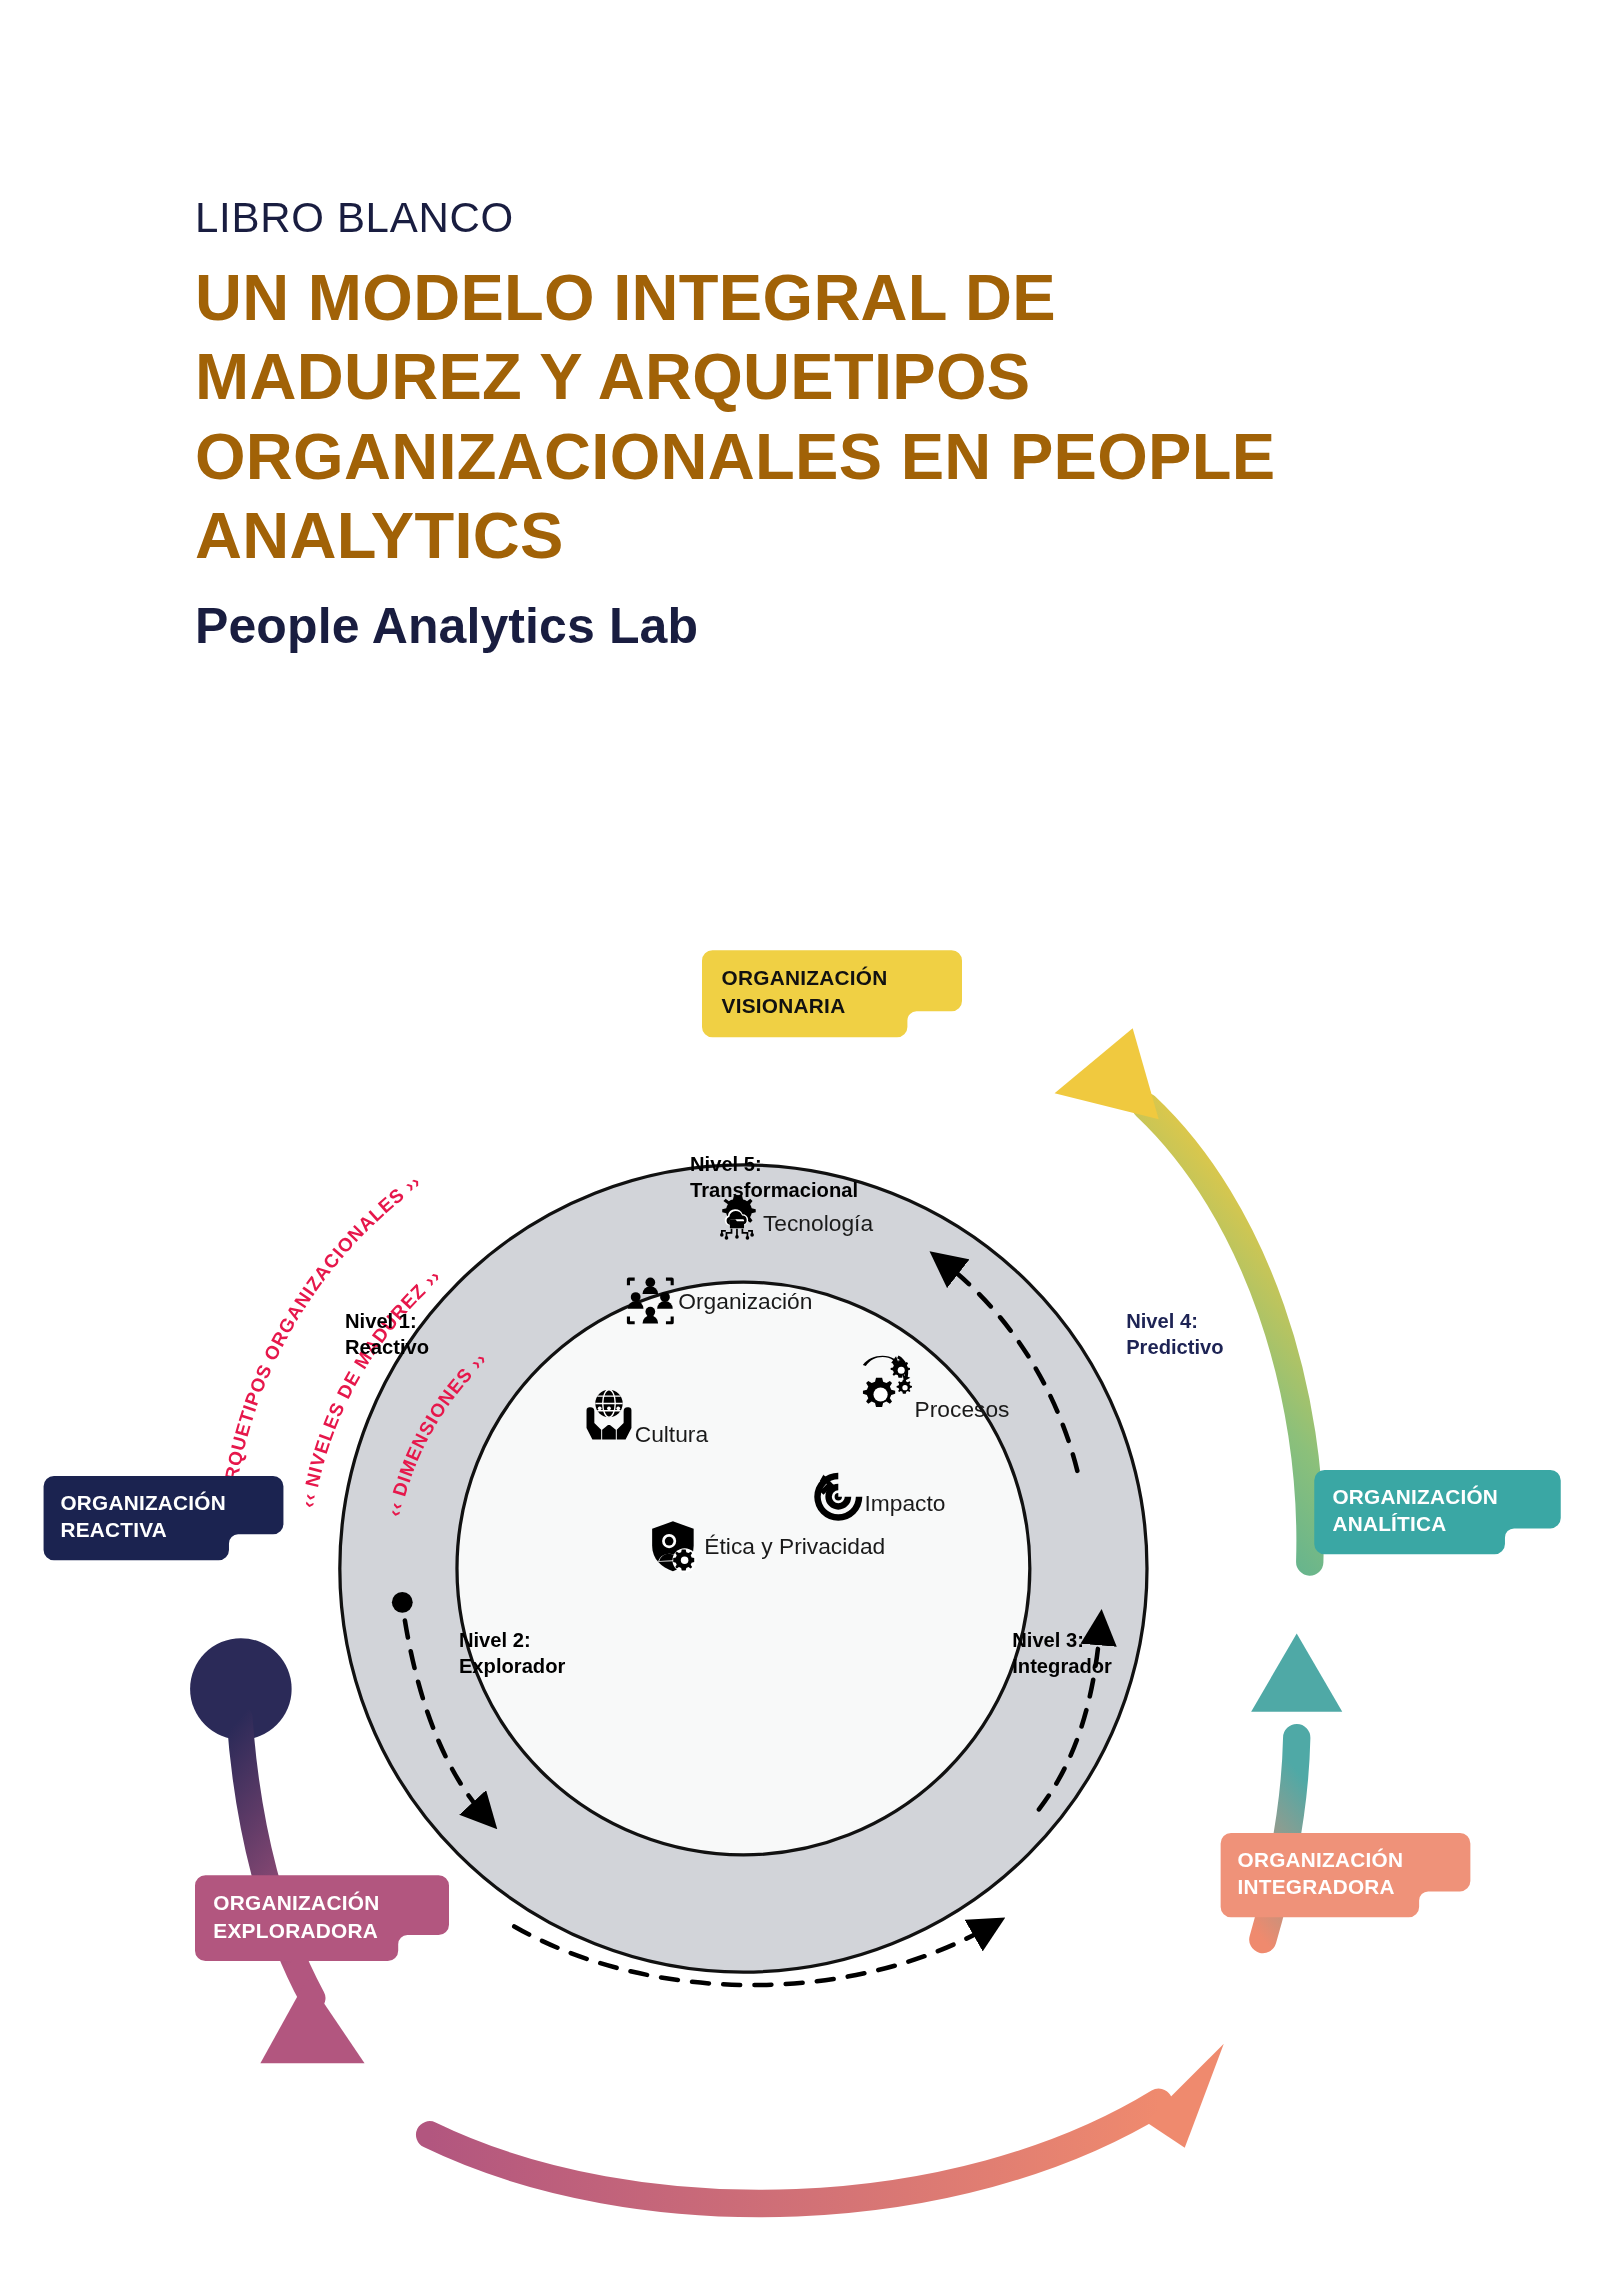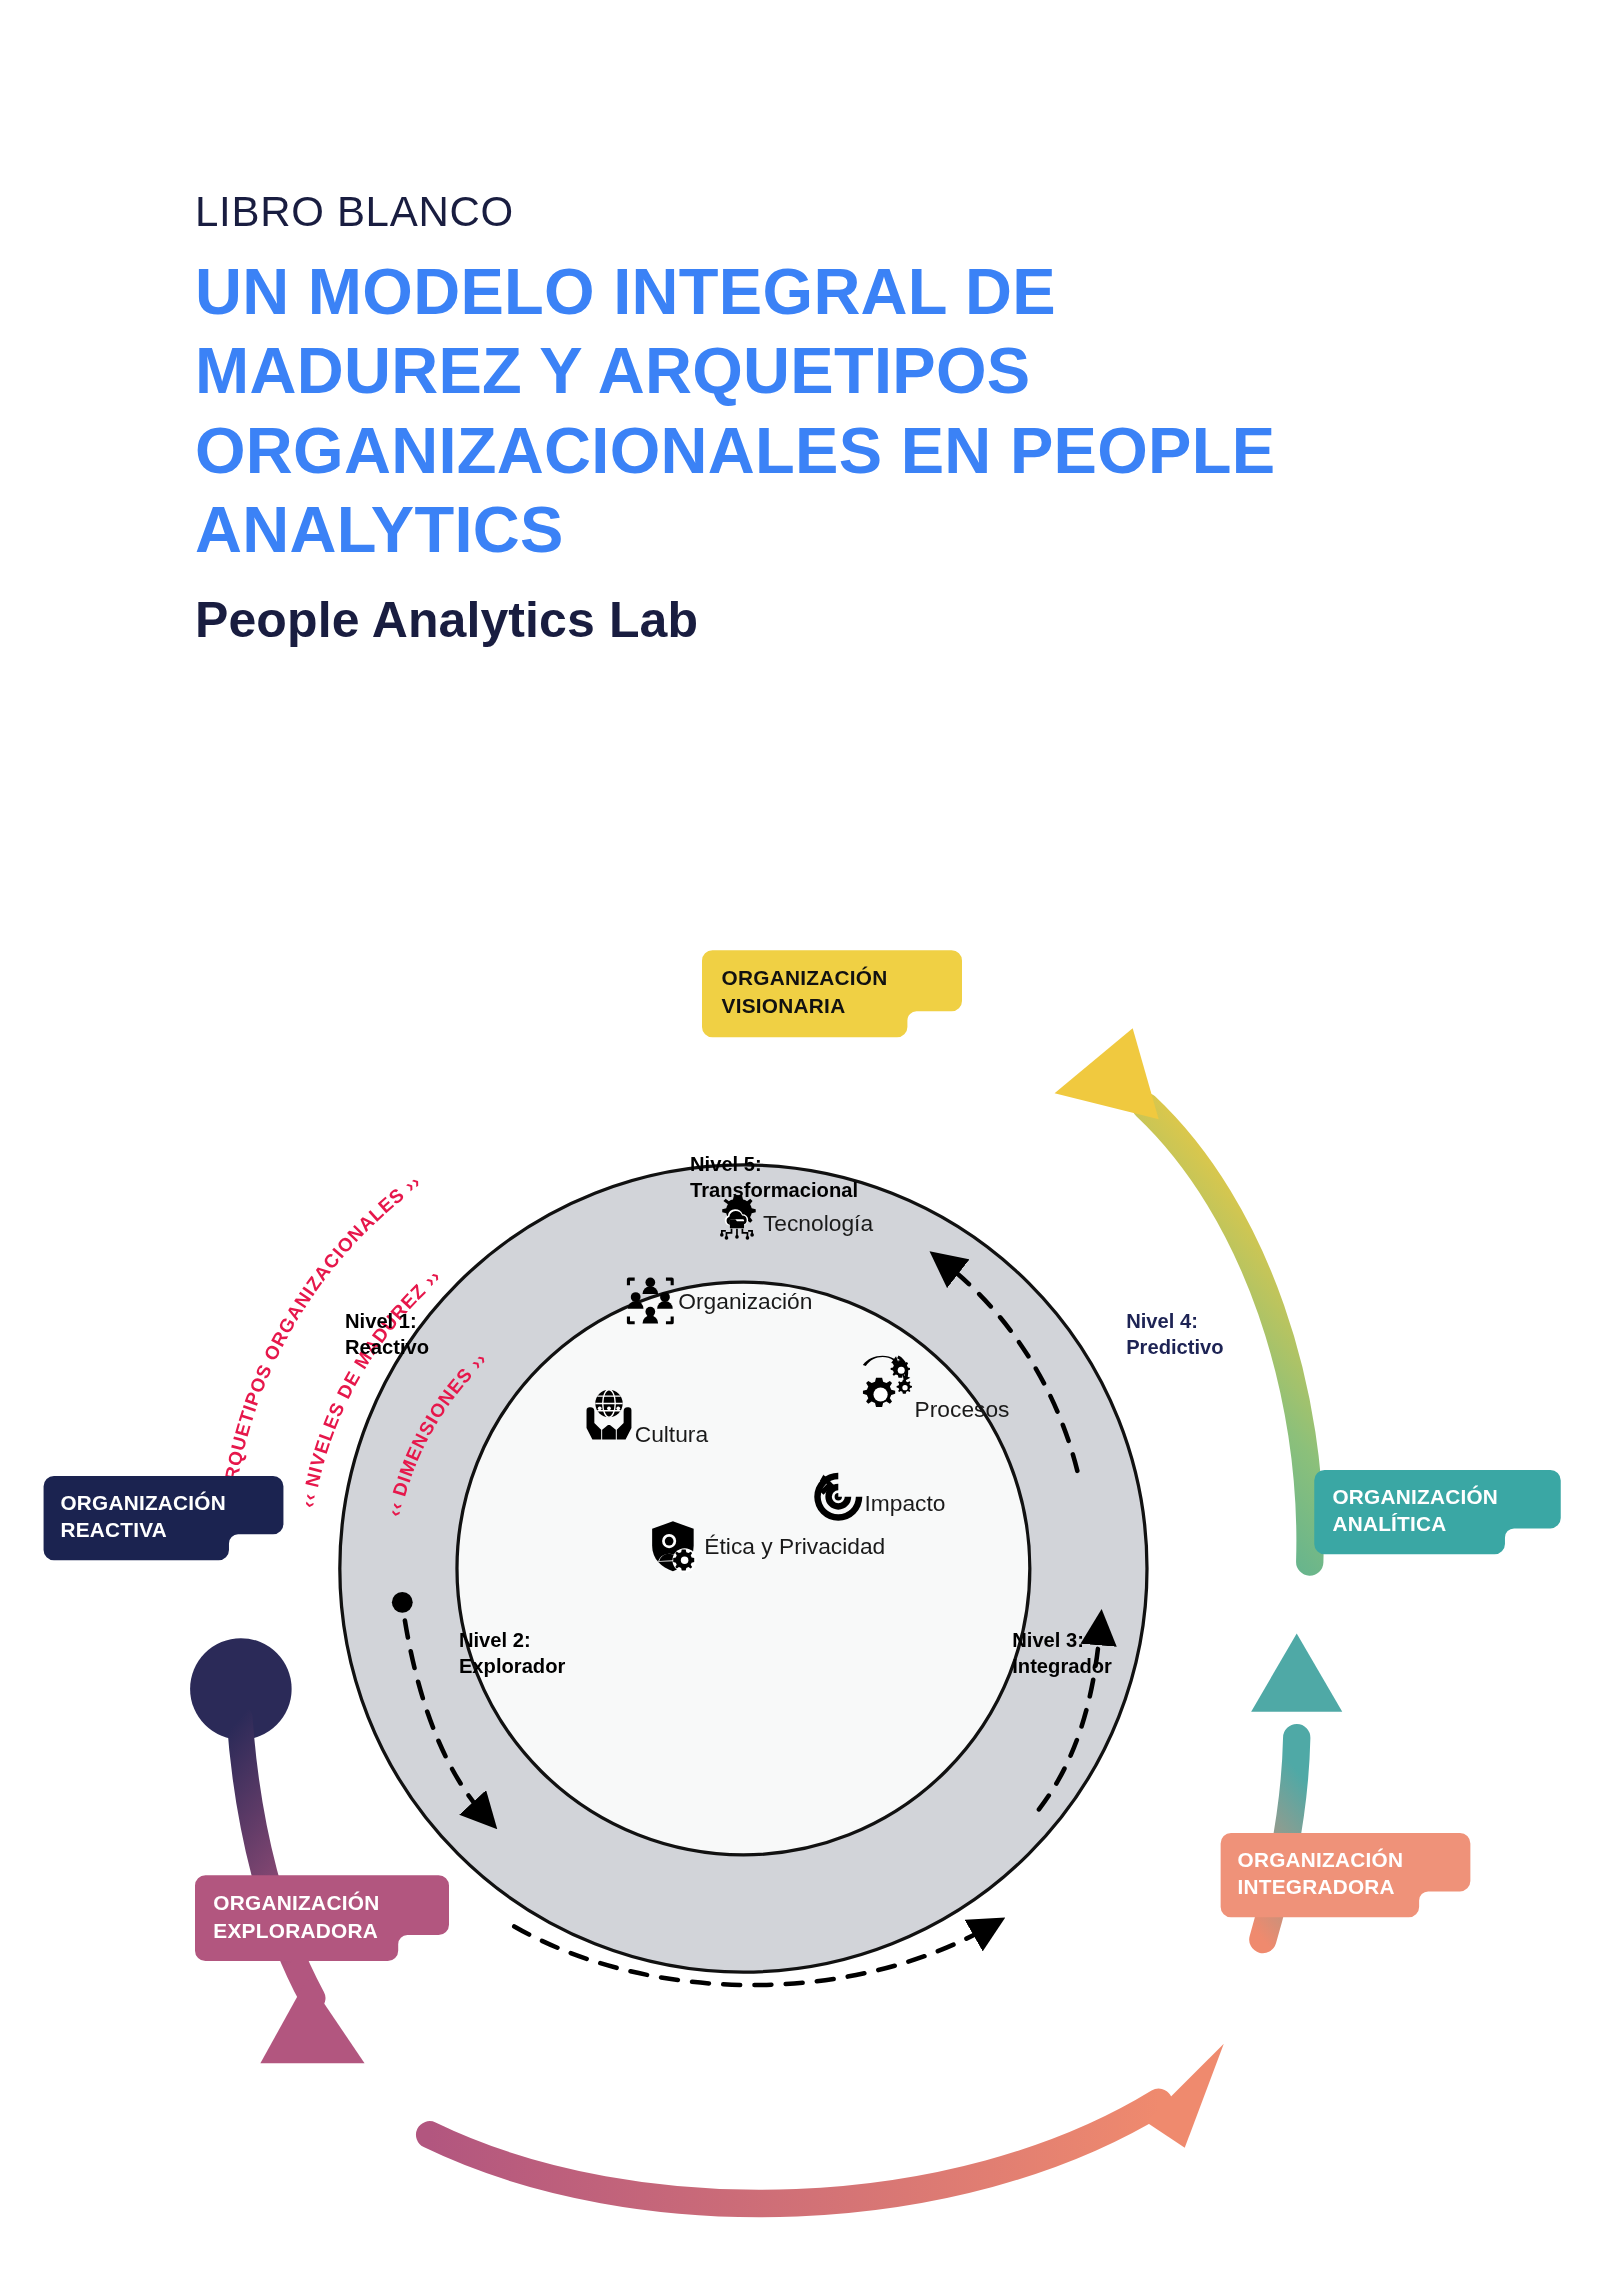--- a/index.html
+++ b/index.html
@@ -6,27 +6,27 @@
   body{
     width:1617px;height:2284px;
     background:#ffffff;
     font-family:"Liberation Sans", sans-serif;
     overflow:hidden;
     position:relative;
   }
   .page{position:absolute;inset:0;}
 
   
-  .header{position:absolute;left:195px;top:189px;width:1237px;}
+  .header{position:absolute;left:195px;top:195px;width:1237px;}
   .kicker{
     font-size:42px;letter-spacing:0.7px;color:#191d40;
     font-weight:400;line-height:1.1;margin-bottom:17px;
   }
   .main-title{
-    font-size:65px;font-weight:700;color:#3b82f6;
+    font-size:65px;font-weight:700;color:#a16207;
     line-height:1.22;letter-spacing:0.3px;
     max-width:1107px;text-transform:uppercase;
     margin:0 0 6.5px 0;
   }
   .subtitle{
     font-size:50px;font-weight:700;color:#191d40;
     margin-top:22px;letter-spacing:0.1px;
   }
 
   

